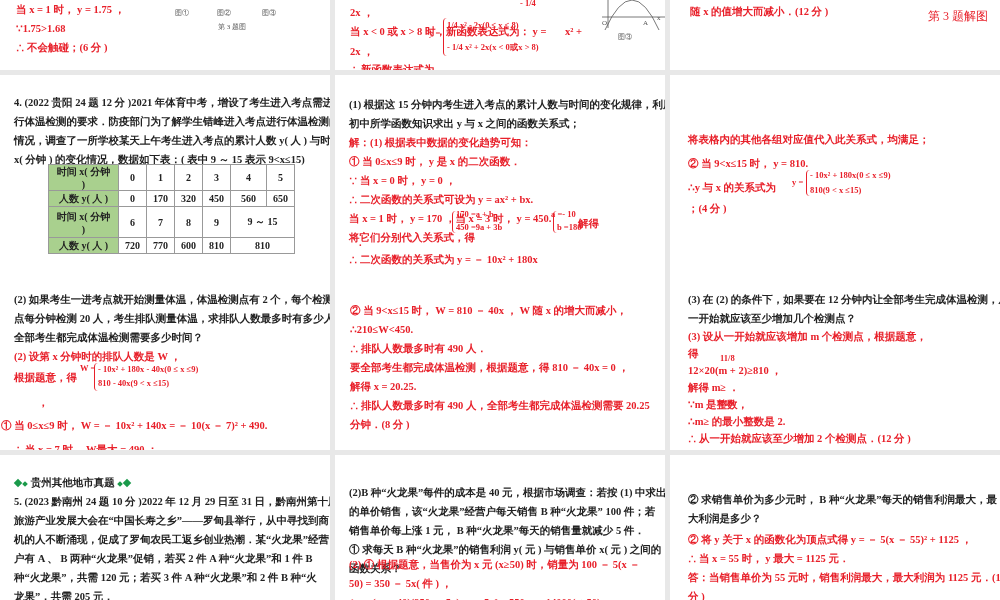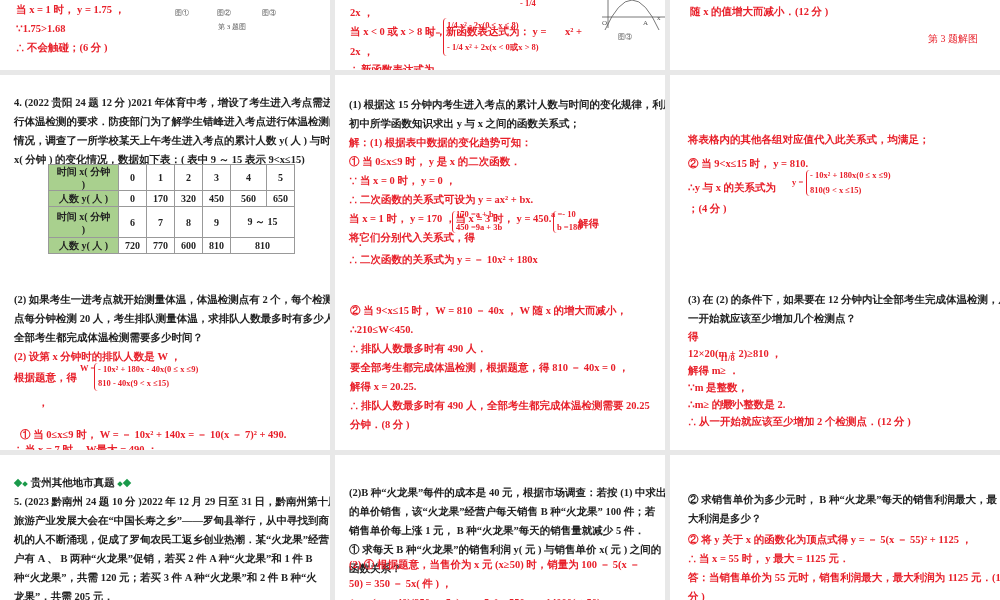--- a/index.html
+++ b/index.html
@@ -12,21 +12,21 @@
     .c2 { left: 670px; width: 330px; }
     .r0 { top: -40px; height: 110px; }
     .r1 { top: 75px; height: 230px; }
     .r2 { top: 265px; height: 185px; }
     .r3 { top: 455px; height: 150px; }
     .txt { position: absolute; font-size: 10.5px; line-height: 19px; font-weight: bold; }
     .blk { color: #222; }
     .red { color: #e8202a; }
     .line { white-space: nowrap; }
     .small-cap { font-size: 7px; color: #555; font-weight: normal; position: absolute; }
-    .small-red { font-size: 10px; color: #e8202a; font-weight: normal; position: absolute; margin-top: 24px; }
+    .small-red { font-size: 12px; color: #e8202a; font-weight: normal; position: absolute; }
     table.data { position: absolute; border-collapse: collapse; font-size: 10px; font-weight: bold; color: #222; }
     table.data td { border: 1px solid #999; text-align: center; height: 16px; padding: 0 6px; }
     table.data td.hd { background: #a9d08e; width: 70px; }
     table.data tr.tall td { height: 31px; }
     .piece { position: absolute; font-size: 8.5px; font-weight: bold; color: #e8202a; line-height: 11px; }
     .brace { position: absolute; border-left: 1px solid #e8202a; border-radius: 4px 0 0 4px; }
     .diamond { display: inline-block; width: 6px; height: 6px; background: #1a9a4a; transform: rotate(45deg); margin: 0 1px; }
     .diamond.sm { width: 4px; height: 4px; }
     svg { position: absolute; }
   </style>
@@ -169,21 +169,21 @@
       <div class="line">点每分钟检测 20 人，考生排队测量体温，求排队人数最多时有多少人？</div>
       <div class="line">全部考生都完成体温检测需要多少时间？</div>
     </div>
     <div class="txt red" style="left:14px; top:82px;">(2) 设第 x 分钟时的排队人数是 W ，</div>
     <div class="txt red" style="left:14px; top:103px;">根据题意，得</div>
     <div class="piece" style="left:80px; top:98px;">W =</div>
     <div class="brace" style="left:94px; top:98px; width:4px; height:28px;"></div>
     <div class="piece" style="left:98px; top:99px;">- 10x² + 180x - 40x(0 ≤ x ≤9)</div>
     <div class="piece" style="left:98px; top:113px;">810 - 40x(9 &lt; x ≤15)</div>
     <div class="txt red" style="left:38px; top:128px;">，</div>
-    <div class="txt red line" style="left:20px; top:151px;margin-top:9px;">① 当 0≤x≤9 时， W = － 10x² + 140x = － 10(x － 7)² + 490.</div>
+    <div class="txt red line" style="left:1px; top:151px;">① 当 0≤x≤9 时， W = － 10x² + 140x = － 10(x － 7)² + 490.</div>
     <div class="txt red line" style="left:14px; top:175px;">∴ 当 x = 7 时， W最大 = 490 ；</div>
   </div>
 
   <div class="slide c1 r2">
     <div class="txt red" style="left:15px; top:36px;">
       <div class="line">② 当 9&lt;x≤15 时， W = 810 － 40x ， W 随 x 的增大而减小，</div>
       <div class="line">∴210≤W&lt;450.</div>
       <div class="line">∴ 排队人数最多时有 490 人．</div>
       <div class="line">要全部考生都完成体温检测，根据题意，得 810 － 40x = 0 ，</div>
       <div class="line">解得 x = 20.25.</div>
@@ -191,20 +191,21 @@
       <div class="line">分钟．(8 分 )</div>
     </div>
   </div>
 
   <div class="slide c2 r2">
     <div class="txt blk" style="left:18px; top:25px;">
       <div class="line">(3) 在 (2) 的条件下，如果要在 12 分钟内让全部考生完成体温检测，从</div>
       <div class="line">一开始就应该至少增加几个检测点？</div>
     </div>
     <div class="txt red" style="left:18px; top:63px; line-height:17px;">
+      <div class="line">(3) 设从一开始就应该增加 m 个检测点，根据题意，</div>
       <div class="line">得</div>
       <div class="line">12×20(m + 2)≥810 ，</div>
       <div class="line">解得 m≥        ．</div>
       <div class="line">∵m 是整数，</div>
       <div class="line">∴m≥        的最小整数是 2.</div>
       <div class="line">∴ 从一开始就应该至少增加 2 个检测点．(12 分 )</div>
     </div>
     <div class="piece" style="left:50px; top:88px;">11/8</div>
     <div class="piece" style="left:50px; top:133px;">11/8</div>
   </div>

